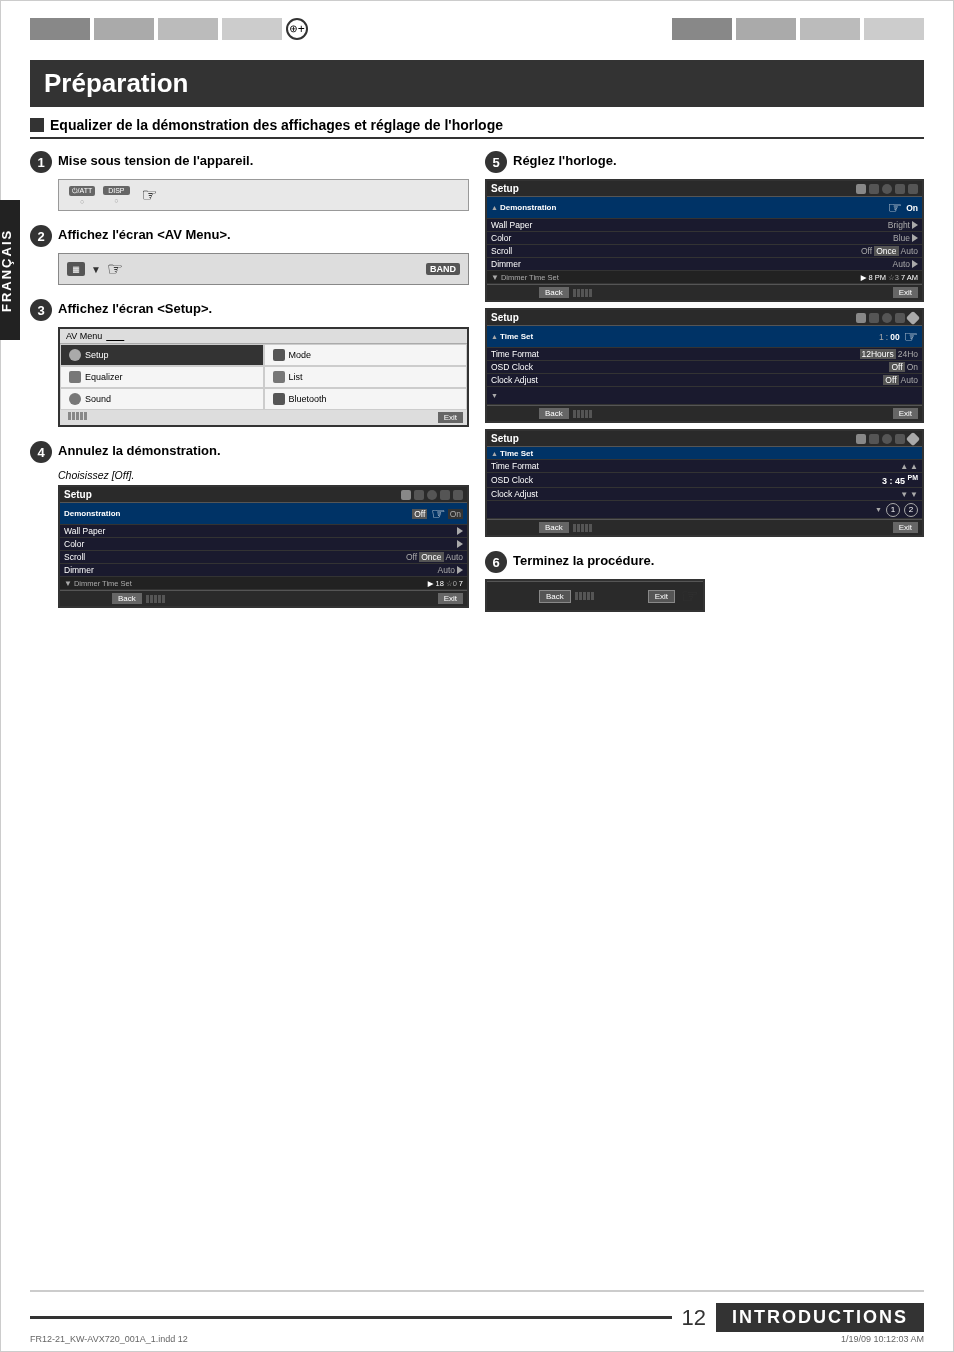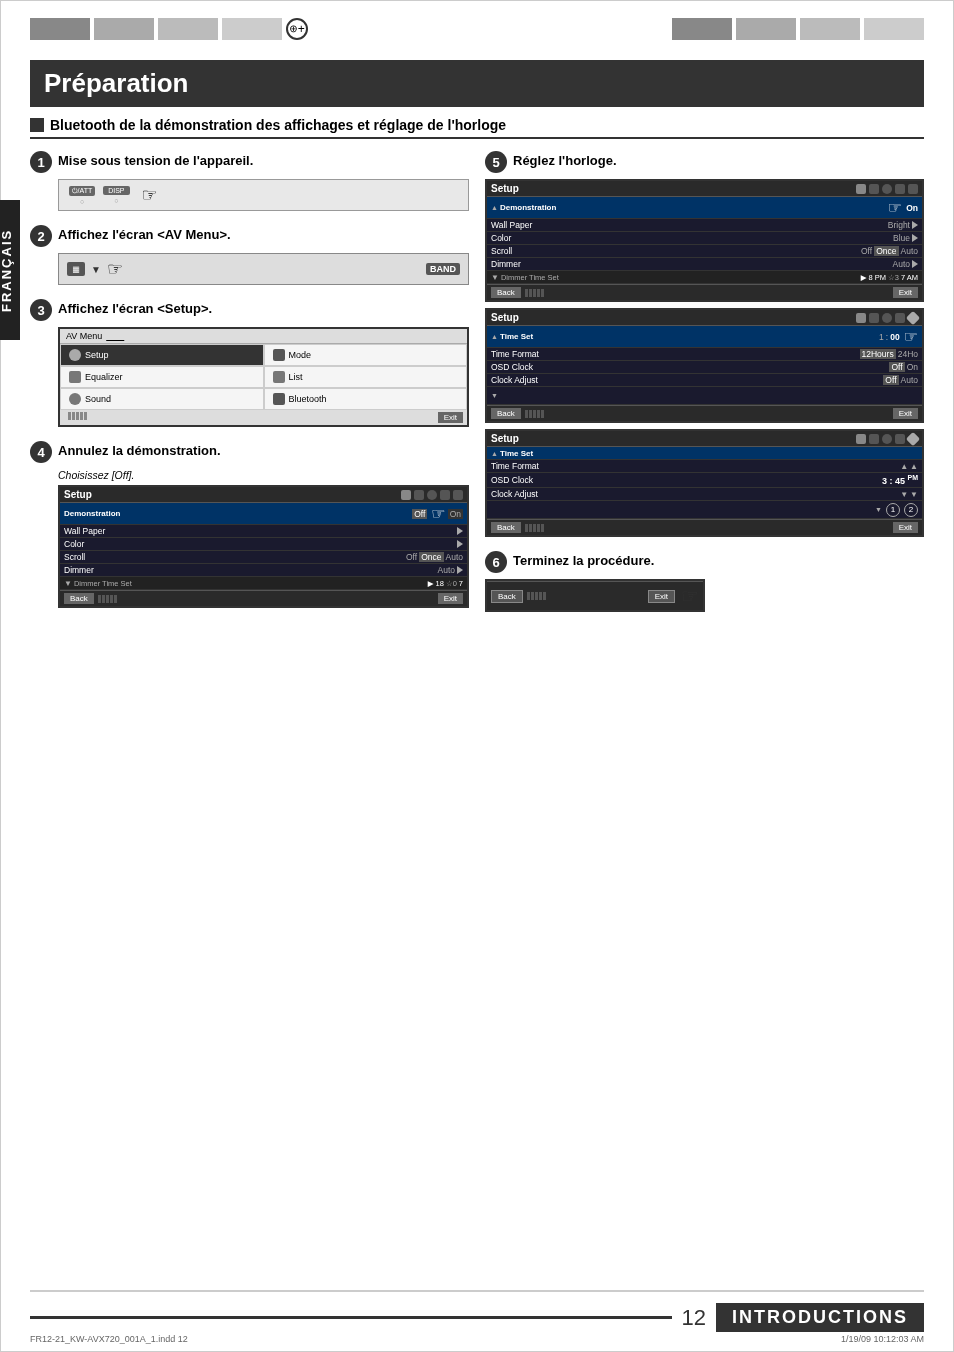--- a/index.html
+++ b/index.html
@@ -224,20 +224,21 @@
       padding: 2px 4px;
       background: #2a2a2a;
       border-top: 1px solid #555;
     }
     .btn-back {
       background: #666;
       color: #fff;
       padding: 1px 6px;
       font-size: 8px;
       border: none;
+      margin-left: 48px;
     }
     .btn-exit {
       margin-left: auto;
       background: #666;
       color: #fff;
       padding: 1px 6px;
       font-size: 8px;
       border: none;
     }
     .screen-dots {
@@ -405,21 +406,21 @@
 </div>
 
 <div class="sidebar-label">FRANÇAIS</div>
 
 <div class="content">
 
   <div class="section-title">Préparation</div>
 
   <div class="section-heading">
     <div class="heading-square"></div>
-    <span>Bluetooth de la démonstration des affichages et réglage de l'horloge</span>
+    <span>Equalizer de la démonstration des affichages et réglage de l'horloge</span>
   </div>
 
   <div class="two-col">
 
     <div class="col-left">
 
       <div class="step">
         <div class="step-header">
           <div class="step-num">1</div>
           <div class="step-title">Mise sous tension de l'appareil.</div>

